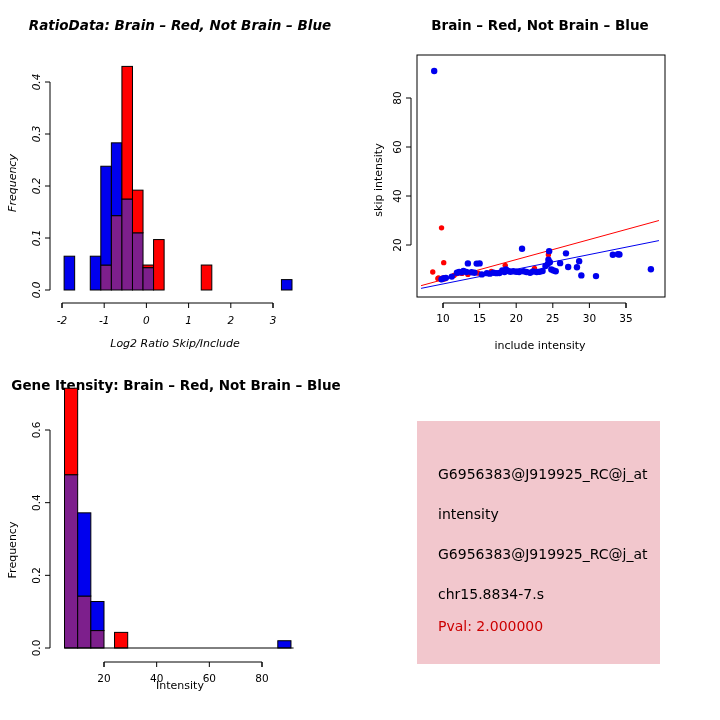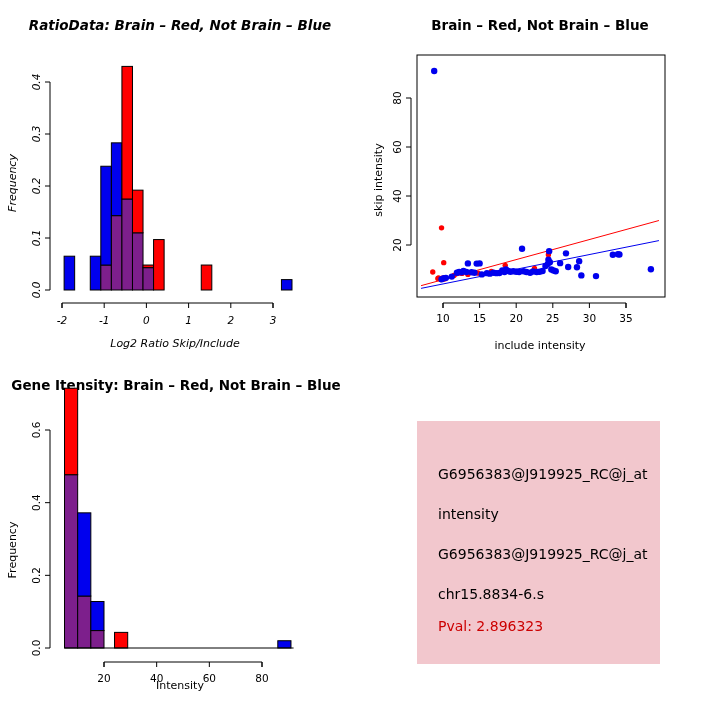--- a/index.html
+++ b/index.html
@@ -229,15 +229,15 @@
       </g>
     <text class="axlab" x="180" y="329" text-anchor="middle">Intensity</text>
     <text class="axlab" x="16" y="190" text-anchor="middle" transform="rotate(-90 16 190)">Frequency</text>
   </svg>
 </div>
 
 <div class="infobox">
   <span class="infoline" style="left:21px;top:45px;">G6956383@J919925_RC@j_at</span>
   <span class="infoline" style="left:21px;top:85px;">intensity</span>
   <span class="infoline" style="left:21px;top:125px;">G6956383@J919925_RC@j_at</span>
-  <span class="infoline" style="left:21px;top:165px;">chr15.8834-6.s</span>
-  <span class="infoline pval" style="left:21px;top:197px;">Pval: 2.896323</span>
+  <span class="infoline" style="left:21px;top:165px;">chr15.8834-7.s</span>
+  <span class="infoline pval" style="left:21px;top:197px;">Pval: 2.000000</span>
 </div>
 
 </body></html>

